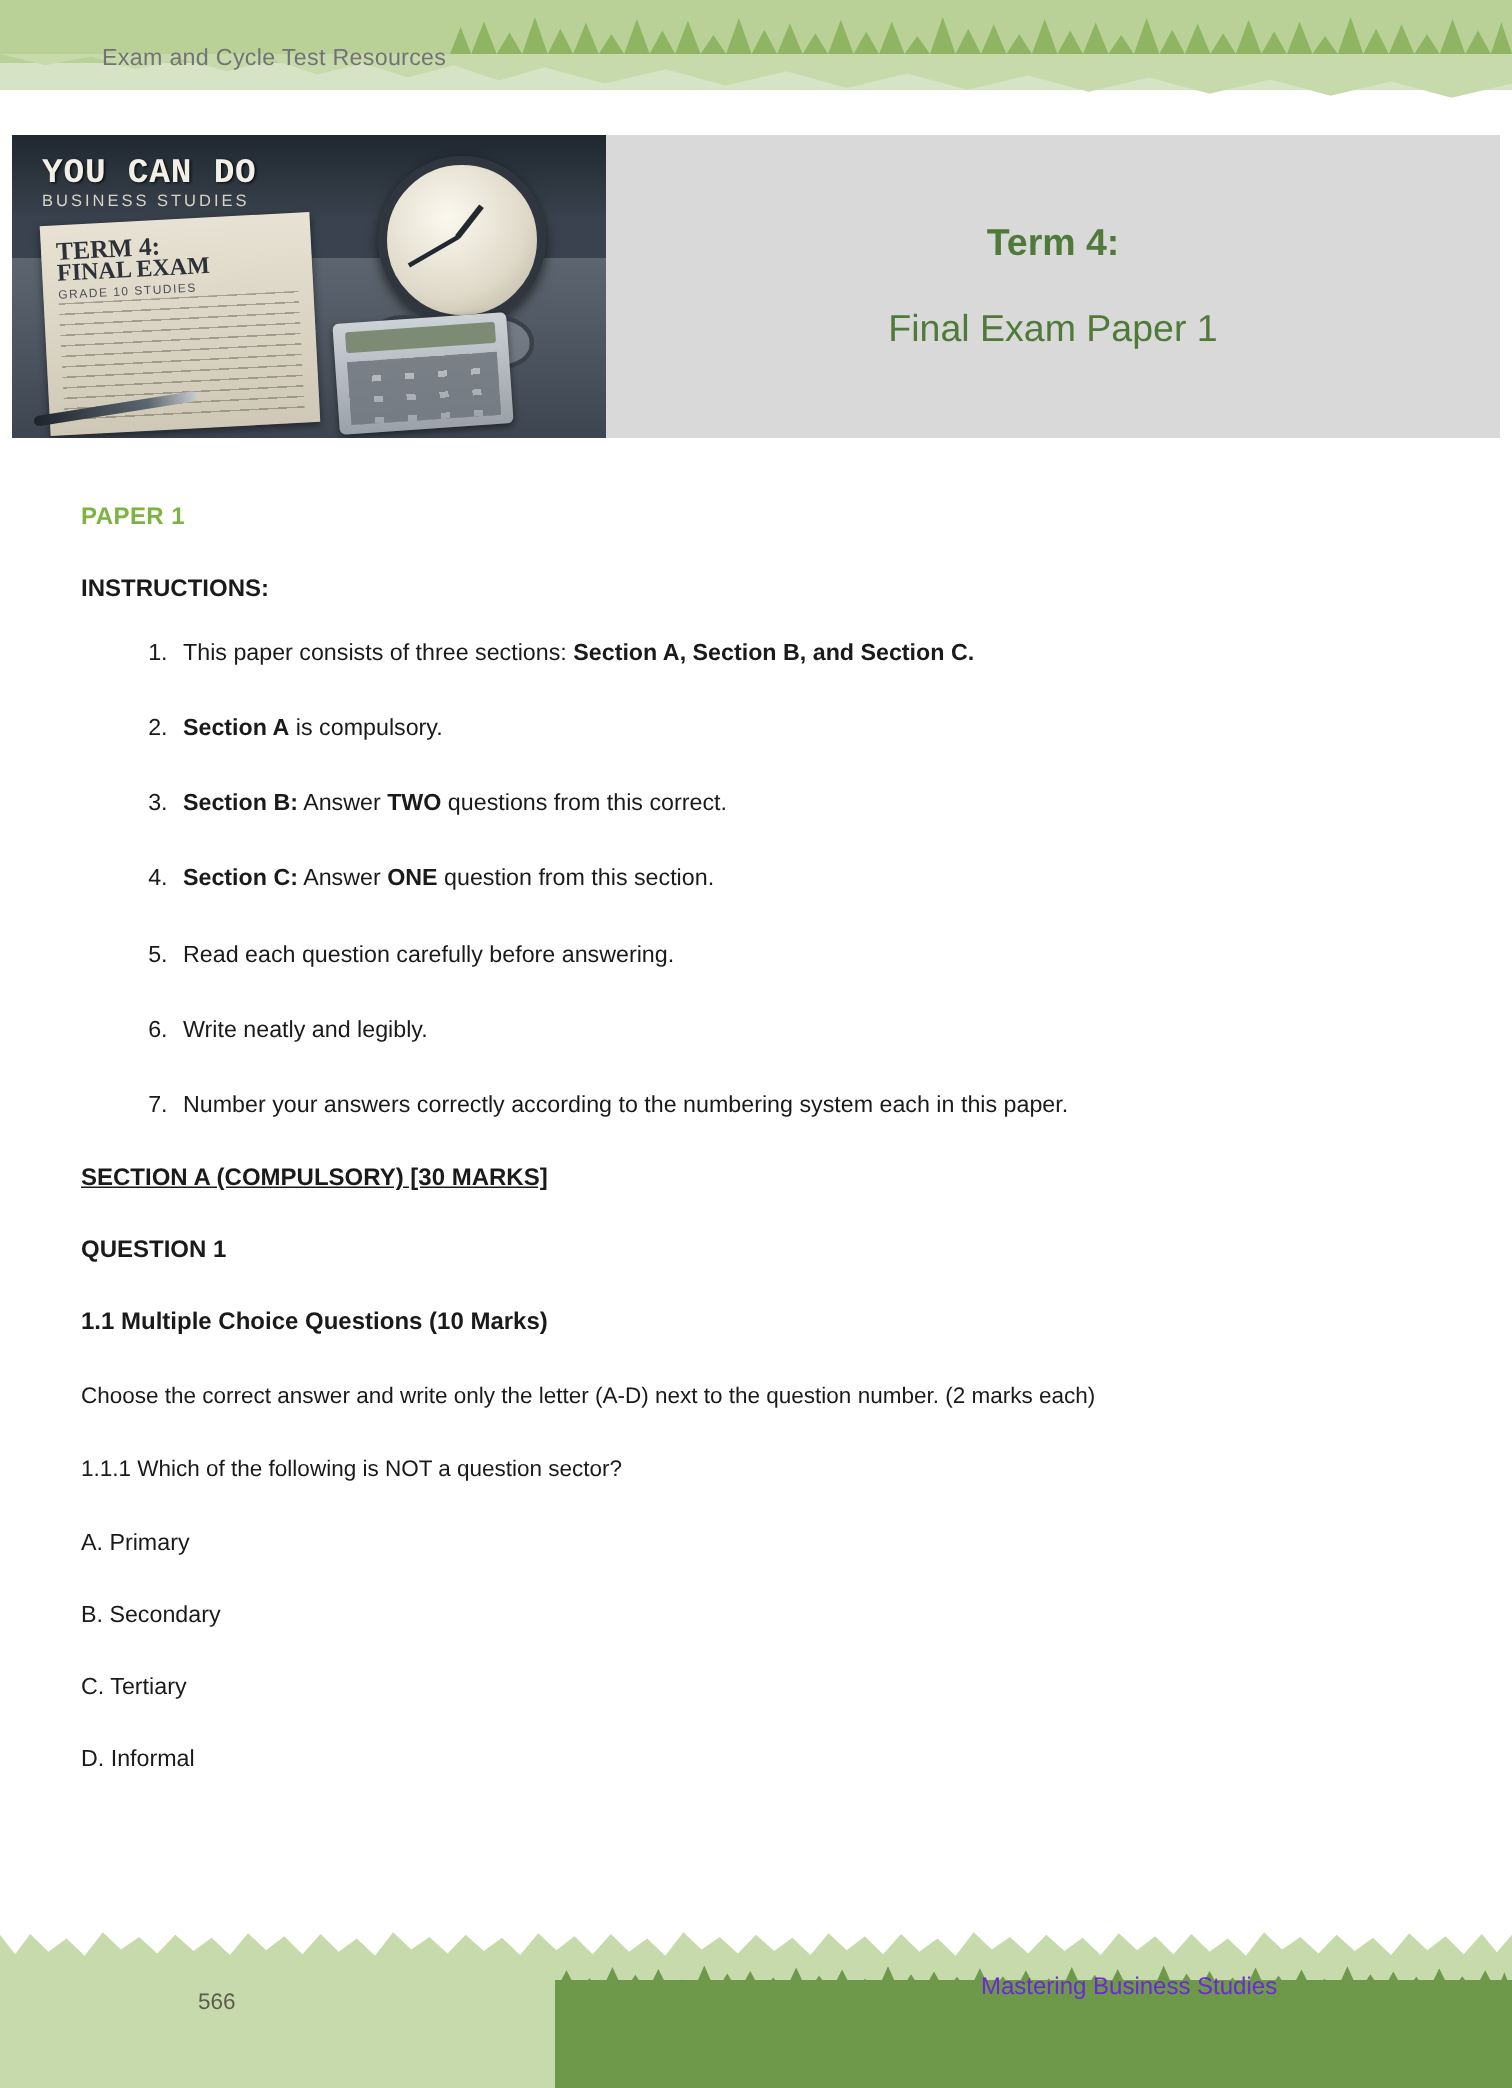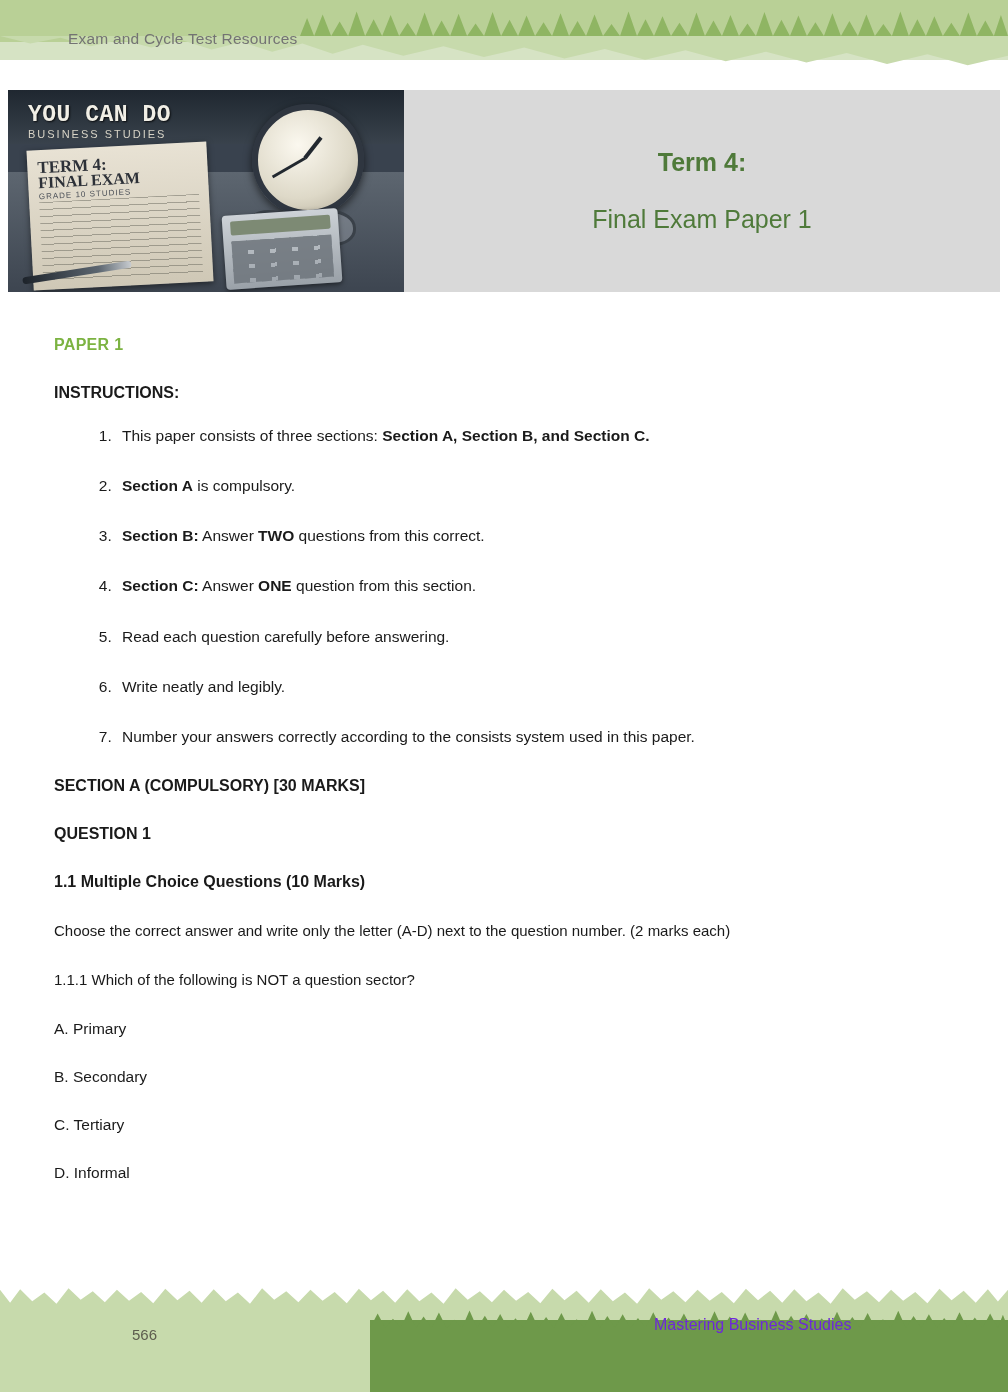--- a/index.html
+++ b/index.html
@@ -304,20 +304,21 @@
     color: #1a1a1a;
   }
   .b { font-weight: bold; }
 
   .section-head {
     font-size: 16px;
     font-weight: bold;
     color: #1a1a1a;
     margin-top: 22px;
     margin-bottom: 0;
+    text-decoration: underline;
   }
   .q-head {
     font-size: 16px;
     font-weight: bold;
     color: #1a1a1a;
     margin-top: 30px;
   }
   .sub-head {
     font-size: 16px;
     font-weight: bold;
@@ -489,21 +490,21 @@
       <li>
         <span class="b">Section C:</span><span> Answer </span><span class="b">ONE</span><span> question from this section.</span>
       </li>
       <li>
         <span>Read each question carefully before answering.</span>
       </li>
       <li>
         <span>Write neatly and legibly.</span>
       </li>
       <li>
-        <span>Number your answers correctly according to the consists system used in this paper.</span>
+        <span>Number your answers correctly according to the numbering system each in this paper.</span>
       </li>
     </ol>
 
     <div class="section-head">SECTION A (COMPULSORY) [30 MARKS]</div>
 
     <div class="q-head">QUESTION 1</div>
 
     <div class="sub-head">1.1 Multiple Choice Questions (10 Marks)</div>
 
     <div class="para">Choose the correct answer and write only the letter (A-D) next to the question number. (2 marks each)</div>

